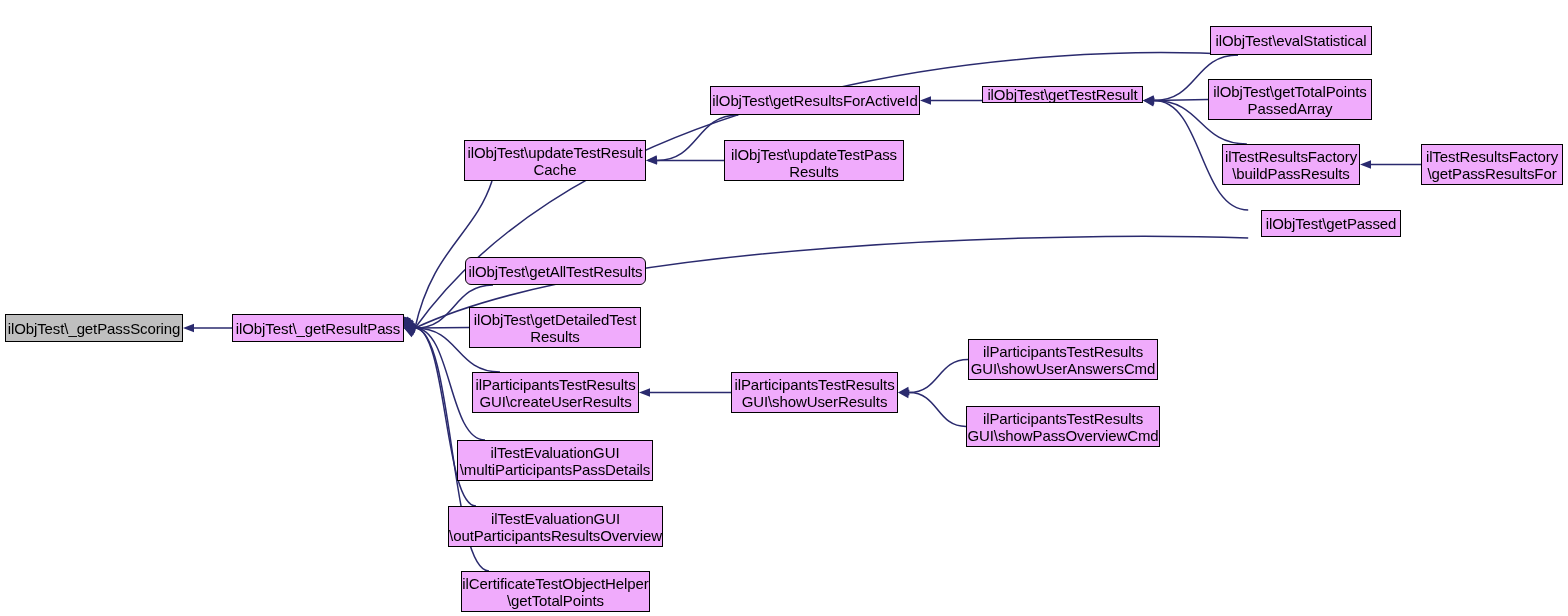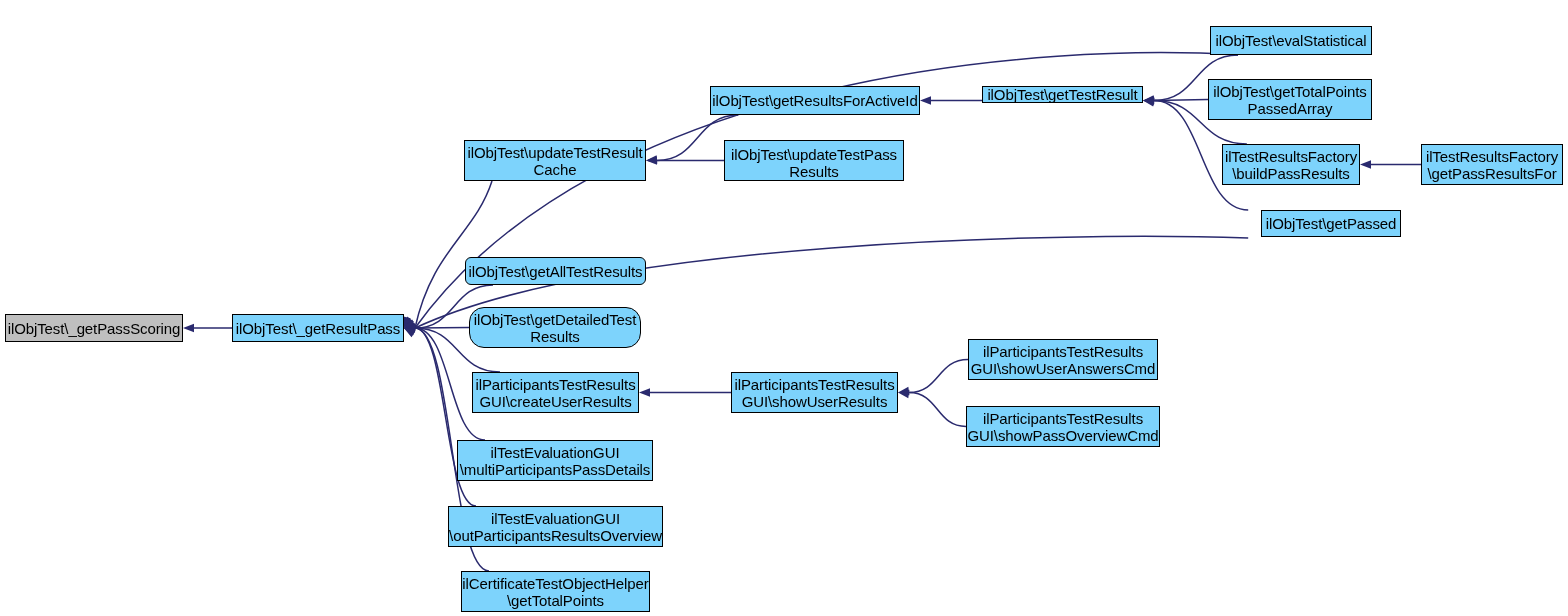--- a/index.html
+++ b/index.html
@@ -2,21 +2,21 @@
 <html><head>
 <meta charset="utf-8">
 <style>
   html,body{margin:0;padding:0;background:#ffffff;}
   body{width:1568px;height:616px;overflow:hidden;
        font-family:"Liberation Sans","DejaVu Sans",sans-serif;}
   #graph{position:relative;width:1568px;height:616px;}
   svg{position:absolute;left:0;top:0;width:1568px;height:616px;}
   .nodebox{position:absolute;box-sizing:border-box;
            border:1px solid #000000;
-           background:#7dd3fc;
+           background:#f0abfc;
            display:flex;align-items:center;justify-content:center;
            text-align:center;
            font-size:15px;line-height:17px;color:#000000;
            letter-spacing:-0.1px;
            white-space:pre-line;}
   .nodebox.hl{background:#bfbfbf;}
   .nodebox .lbl{display:block;padding:0 5px;}
 </style>
 </head>
 <body>
@@ -77,21 +77,21 @@
       <div class="nodebox" style="left: 982px; top: 86px; width: 161px; height: 17px;"><span class="lbl">ilObjTest\getTestResult</span></div>
       <div class="nodebox" style="left: 1210px; top: 26px; width: 162px; height: 29px;"><span class="lbl">ilObjTest\evalStatistical</span></div>
       <div class="nodebox" style="left: 1208px; top: 79px; width: 164px; height: 41px;"><span class="lbl">ilObjTest\getTotalPoints
 PassedArray</span></div>
       <div class="nodebox" style="left: 1222px; top: 144px; width: 138px; height: 41px;"><span class="lbl">ilTestResultsFactory
 \buildPassResults</span></div>
       <div class="nodebox" style="left: 1421px; top: 144px; width: 142px; height: 41px;"><span class="lbl">ilTestResultsFactory
 \getPassResultsFor</span></div>
       <div class="nodebox" style="left: 1223px; top: 210px; width: 140px; height: 27px; margin-left: 38px;"><span class="lbl">ilObjTest\getPassed</span></div>
       <div class="nodebox" style="left: 465px; top: 257px; width: 181px; height: 28px; border-radius: 6px;"><span class="lbl">ilObjTest\getAllTestResults</span></div>
-      <div class="nodebox" style="left: 469px; top: 307px; width: 172px; height: 41px; border-radius: 15px;"><span class="lbl">ilObjTest\getDetailedTest
+      <div class="nodebox" style="left: 469px; top: 307px; width: 172px; height: 41px;"><span class="lbl">ilObjTest\getDetailedTest
 Results</span></div>
       <div class="nodebox" style="left: 472px; top: 372px; width: 167px; height: 41px;"><span class="lbl">ilParticipantsTestResults
 GUI\createUserResults</span></div>
       <div class="nodebox" style="left: 731px; top: 372px; width: 167px; height: 41px;"><span class="lbl">ilParticipantsTestResults
 GUI\showUserResults</span></div>
       <div class="nodebox" style="left: 968px; top: 339px; width: 190px; height: 41px;"><span class="lbl">ilParticipantsTestResults
 GUI\showUserAnswersCmd</span></div>
       <div class="nodebox" style="left: 966px; top: 406px; width: 194px; height: 41px;"><span class="lbl">ilParticipantsTestResults
 GUI\showPassOverviewCmd</span></div>
       <div class="nodebox" style="left: 457px; top: 440px; width: 196px; height: 41px;"><span class="lbl">ilTestEvaluationGUI

